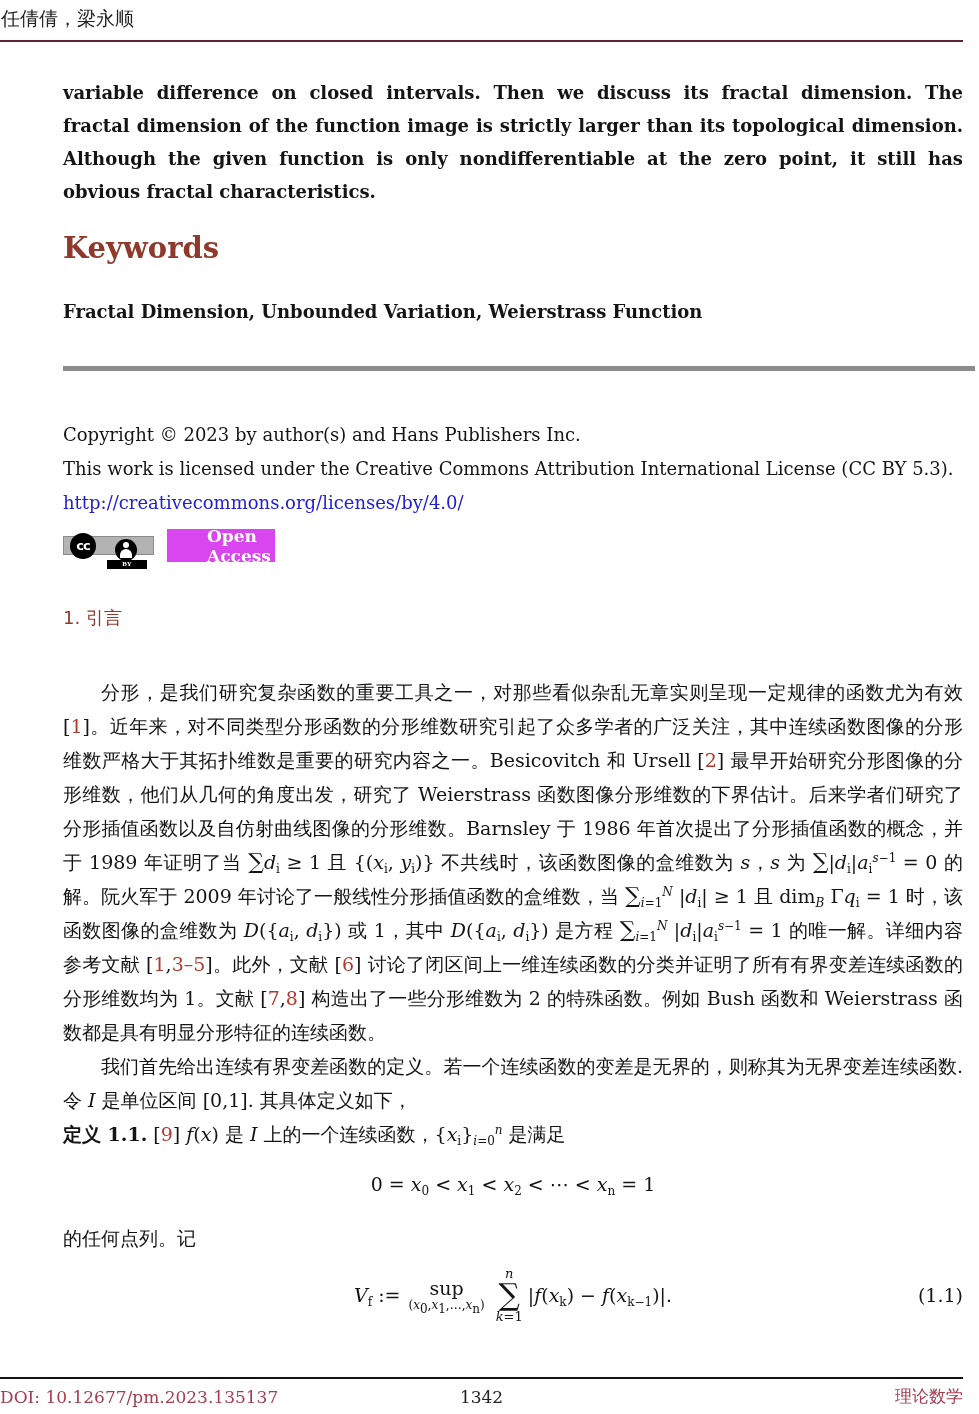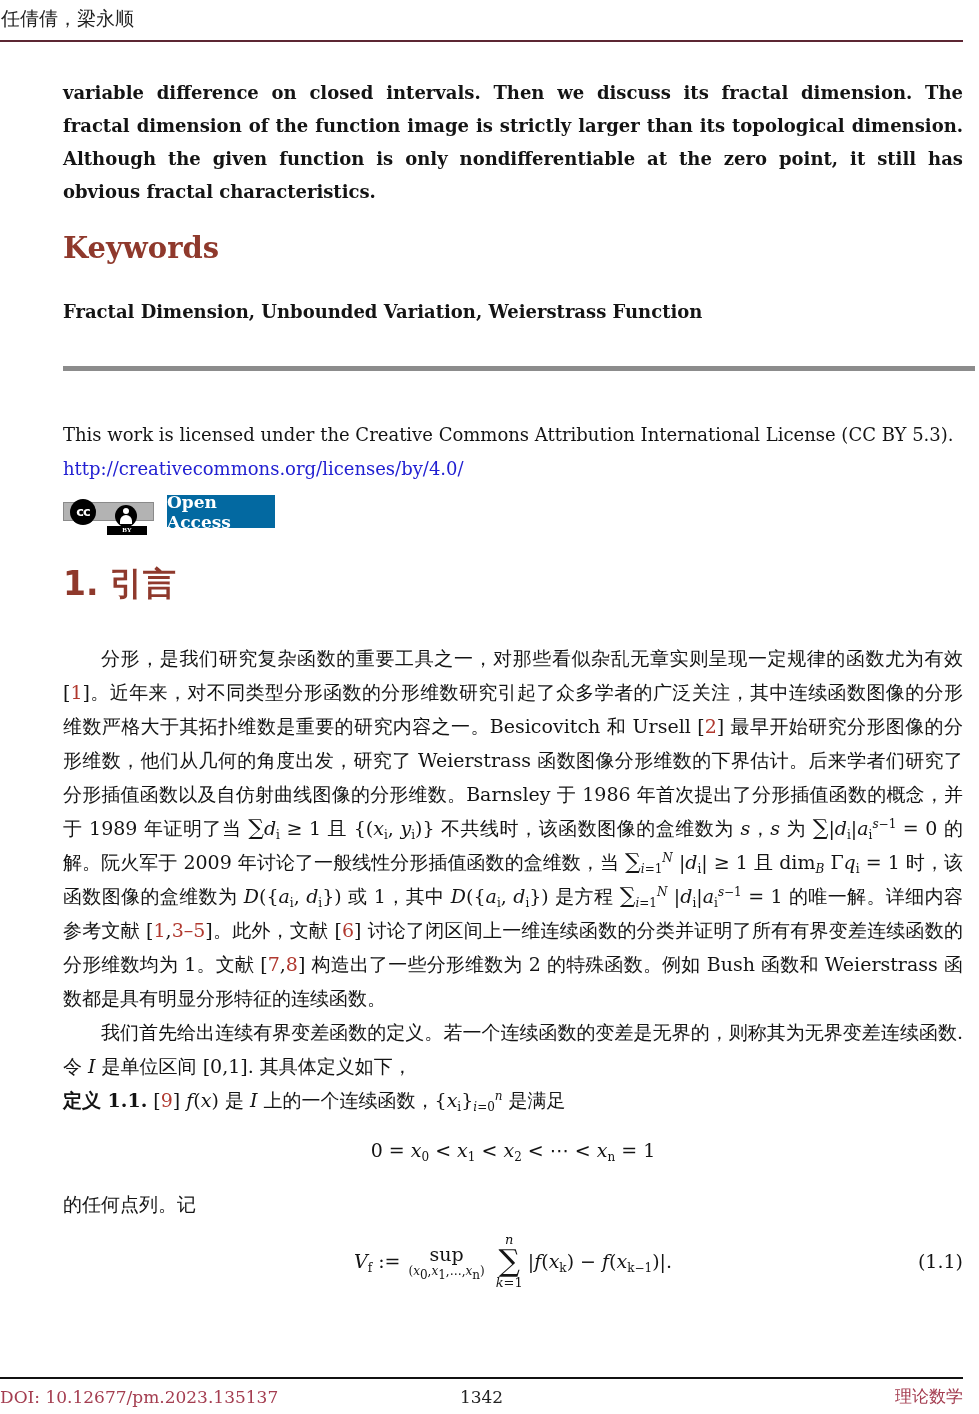--- a/index.html
+++ b/index.html
@@ -52,27 +52,27 @@
     background:#000;overflow:hidden;
   }
   .p-head{position:absolute;left:8px;top:3px;width:6px;height:6px;border-radius:50%;background:#fff;}
   .p-body{position:absolute;left:5px;top:10px;width:12px;height:9px;border-radius:6px 6px 0 0;background:#fff;}
   .by-strip{
     position:absolute;left:0;bottom:0;width:40px;height:9px;background:#000;color:#fff;
     font-family:Liberation Serif, serif;font-size:7px;font-weight:bold;
     display:flex;align-items:center;justify-content:center;line-height:1;
   }
   .oa-badge{
-    width:108px;height:33px;background:#0369a1;color:#fff;
+    width:108px;height:33px;background:#d946ef;color:#fff;
     display:flex;align-items:center;justify-content:center;
-    font-size:17px;font-weight:bold;
+    font-size:17px;font-weight:bold;padding-left:40px;
   }
   .sec-head{
     margin-top:40px;font-family:"DejaVu Sans","Liberation Sans",sans-serif;
-    font-size:33px;line-height:32px;font-weight:bold;color:var(--heading_red);
+    font-size:18px;line-height:32px;font-weight:normal;color:var(--heading_red);
   }
   .body-par{font-size:19px;line-height:34px;text-align:justify;}
   .indent{text-indent:2em;}
   .first-par{margin-top:41px;}
   .defn{}
   .display-eq{margin-top:16px;font-size:19px;text-align:center;line-height:34px;}
   .connector{margin-top:20px;}
   .eq-row{
     margin-top:6px;position:relative;display:flex;align-items:center;justify-content:center;
     font-size:19px;min-height:68px;
@@ -110,20 +110,21 @@
 <main class="content">
 
   <p class="abstract">variable difference on closed intervals.  Then we discuss its fractal dimension.  The fractal dimension of the function image is strictly larger than its topological dimension. Although the given function is only nondifferentiable at the zero point, it still has obvious fractal characteristics.</p>
 
   <h2 class="kw-head">Keywords</h2>
   <p class="kw-text">Fractal Dimension, Unbounded Variation, Weierstrass Function</p>
 
   <div class="gray-rule"></div>
 
   <div class="lic-block">
+    <p class="lic-line">Copyright © 2023 by author(s) and Hans Publishers Inc.</p>
     <p class="lic-line">This work is licensed under the Creative Commons Attribution International License (CC BY 5.3).</p>
     <p class="lic-line"><a href="#" class="lic-link">http://creativecommons.org/licenses/by/4.0/</a></p>
     <div class="badges">
       <div class="cc-badge">
         <span class="cc-circle">
             <span>cc</span>
           </span>
         <span class="person-wrap">
           <span class="person-circle">
             <span class="p-head"></span>

